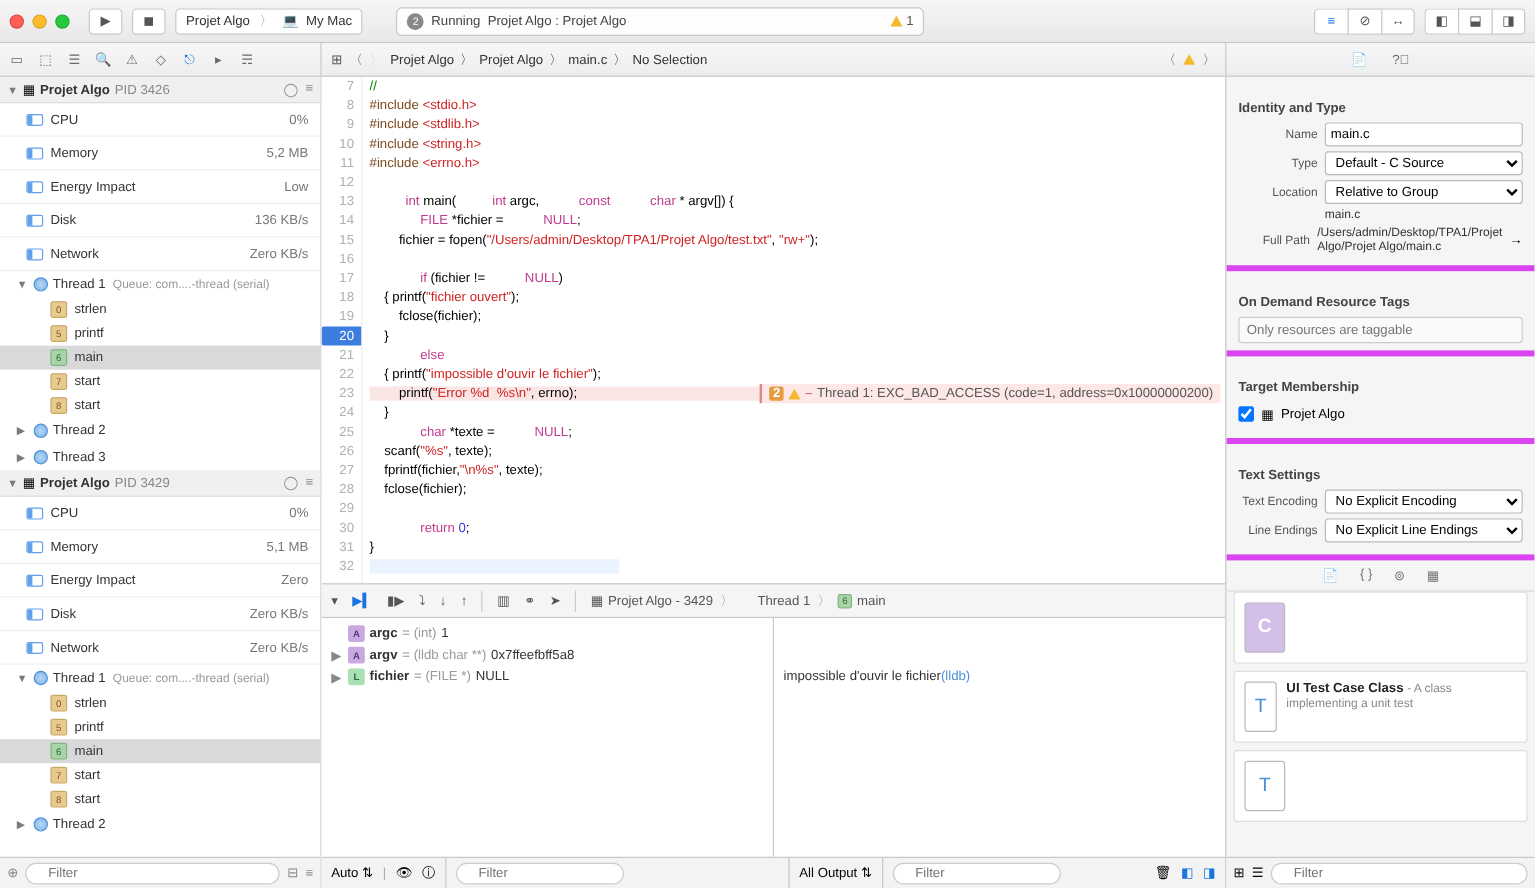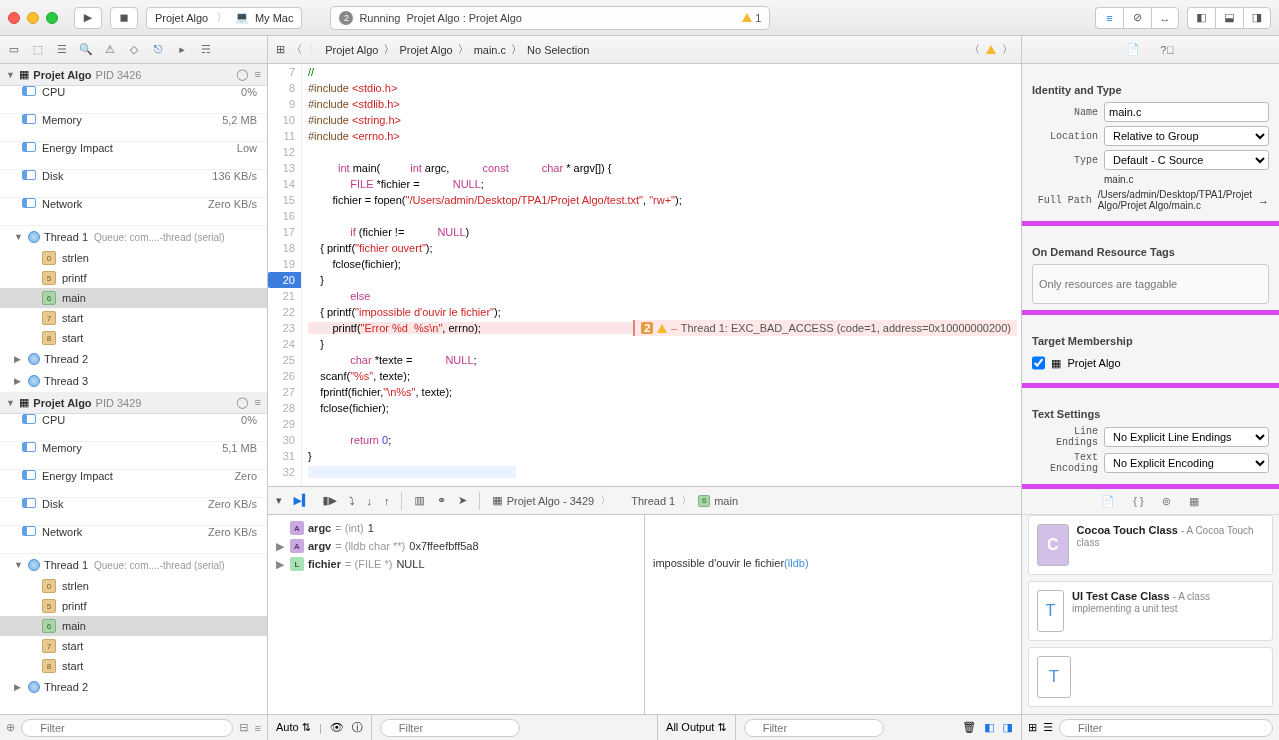--- a/index.html
+++ b/index.html
@@ -31,21 +31,21 @@
 .chev { color: #999; margin: 0 2px; }
 .tb2-right { width: 258px; border-left: 1px solid #c8c8c8; display: flex; align-items: center; justify-content: center; gap: 20px; color: #6a6a6a; }
 .main { flex: 1; display: flex; overflow: hidden; }
 .left-panel { width: 268px; background: #fff; border-right: 1px solid #c8c8c8; display: flex; flex-direction: column; overflow: hidden; }
 .scroll { flex: 1; overflow-y: auto; }
 .proc-header { background: #eef0f1; height: 22px; display: flex; align-items: center; padding: 0 6px; gap: 4px; border-bottom: 1px solid #dcdcdc; }
 .proc-header .disclose { color: #7a7a7a; font-size: 9px; }
 .proc-header .name { font-weight: 600; color: #333; }
 .proc-header .pid { color: #888; }
 .proc-header .right { margin-left: auto; display: flex; gap: 6px; color: #888; }
-.metric { height: 28px; display: flex; align-items: flex-start; padding: 0 10px 0 22px; gap: 6px; color: #333; border-bottom: 1px solid #f0f0f0; }
+.metric { height: 28px; display: flex; align-items: center; padding: 0 10px 0 22px; gap: 6px; color: #333; border-bottom: 1px solid #f0f0f0; }
 .metric .bar { width: 14px; height: 10px; border: 1px solid #62a0ea; border-radius: 2px; position: relative; }
 .metric .bar::after { content: ""; position: absolute; left: 0; top: 0; bottom: 0; width: 30%; background: #62a0ea; }
 .metric .val { margin-left: auto; color: #777; }
 .thread-row { height: 22px; display: flex; align-items: center; padding: 0 6px 0 14px; gap: 4px; color: #333; }
 .thread-row .disclose { color: #7a7a7a; font-size: 9px; width: 10px; }
 .thread-row .thread-ico { width: 12px; height: 12px; border-radius: 50%; border: 1px solid #4a90d9; background: radial-gradient(#b8d8f5,#7ab1e8); }
 .thread-row .detail { color: #999; font-size: 10px; margin-left: 2px; white-space: nowrap; overflow: hidden; text-overflow: ellipsis; }
 .frame-row { height: 20px; display: flex; align-items: center; padding-left: 42px; gap: 6px; color: #333; }
 .frame-row.sel { background: #d9d9d9; }
 .frame-ico { width: 14px; height: 14px; background: #e8c98f; border: 1px solid #cba863; border-radius: 2px; display: flex; align-items: center; justify-content: center; font-size: 8px; color: #7a5a1f; }
@@ -81,21 +81,21 @@
 .console .prompt { color: #4a90d9; }
 .bottom-bar { height: 26px; border-top: 1px solid #c8c8c8; background: #f3f3f3; display: flex; align-items: center; }
 .bb-seg { display: flex; align-items: center; padding: 0 8px; gap: 8px; height: 100%; border-right: 1px solid #c8c8c8; }
 .bb-seg input { height: 18px; border: 1px solid #ccc; border-radius: 9px; padding: 0 18px; width: 140px; }
 .bb-seg.mid { flex: 1; }
 .bb-seg:last-child { border-right: none; }
 .right-panel { width: 258px; background: #f5f5f5; border-left: 1px solid #c8c8c8; display: flex; flex-direction: column; overflow-y: auto; }
 .insp-sec { padding: 6px 10px; border-bottom: 5px solid #d946ef; margin-top: 14px; }
 .insp-sec h4 { font-size: 11px; font-weight: 600; color: #444; margin-bottom: 6px; }
 .insp-row { display: flex; align-items: center; margin-bottom: 4px; gap: 6px; }
-.insp-row label { width: 66px; text-align: right; color: #555; font-size: 10px; font-family: Liberation Mono, monospace; }
+.insp-row label { width: 66px; text-align: right; color: #555; font-size: 10px; }
 .insp-row input, .insp-row select { flex: 1; height: 20px; border: 1px solid #bbb; border-radius: 3px; padding: 0 4px; background: #fff; font-size: 11px; }
 .insp-row .static { flex: 1; font-size: 10px; color: #333; }
 .lib-item { display: flex; gap: 8px; padding: 8px; border-top: 1px solid #ddd; background: #fff; margin: 0 6px 6px; border: 1px solid #ddd; border-radius: 3px; }
 .lib-ico { width: 34px; height: 42px; background: #fff; border: 1px solid #bbb; border-radius: 3px; display: flex; align-items: center; justify-content: center; color: #4a90d9; font-size: 16px; }
 .lib-ico.c { background: #d4bfe8; color: #fff; font-weight: bold; }
 .lib-txt .title { font-weight: 600; color: #222; }
 .lib-txt .desc { color: #888; font-size: 10px; }
 .icon-tabs { display: flex; justify-content: center; gap: 18px; padding: 6px; border-bottom: 1px solid #ddd; color: #777; }
 </style>
 </head>
@@ -472,70 +472,69 @@
   </div>
 
   <div class="right-panel">
     <div class="insp-sec">
       <h4>Identity and Type</h4>
       <div class="insp-row">
           <label>Name</label>
           <input value="main.c" style="">
         </div>
       <div class="insp-row">
+          <label>Type</label>
+          <select><option>Default - C Source</option></select>
+        </div>
+      <div class="insp-row">
           <label>Location</label>
           <select><option>Relative to Group</option></select>
-        </div>
-      <div class="insp-row">
-          <label>Type</label>
-          <select><option>Default - C Source</option></select>
         </div>
       <div class="insp-row">
           <label></label>
           <span class="static">main.c</span>
         </div>
       <div class="insp-row">
           <label>Full Path</label>
           <span class="static">/Users/admin/Desktop/TPA1/Projet Algo/Projet Algo/main.c</span>
           <span>→</span>
         </div>
     </div>
     <div class="insp-sec">
       <h4>On Demand Resource Tags</h4>
-      <input disabled="" style="width: 100%; height: 40px; border: 1px solid rgb(204, 204, 204); border-radius: 3px; padding: 0px 6px; background: rgb(250, 250, 250);" placeholder="Only resources are taggable">
+      <input disabled="" style="width: 100%; height: 22px; border: 1px solid rgb(204, 204, 204); border-radius: 3px; padding: 0px 6px; background: rgb(250, 250, 250);" placeholder="Only resources are taggable">
     </div>
     <div class="insp-sec">
       <h4>Target Membership</h4>
       <div class="insp-row">
           <input type="checkbox" checked="" style="flex: 0 1 0%;"> 
           <span>▦</span> 
           <span>Projet Algo</span>
         </div>
     </div>
     <div class="insp-sec">
       <h4>Text Settings</h4>
       <div class="insp-row">
+          <label>Text Encoding</label>
+          <select><option>No Explicit Encoding</option></select>
+        </div>
+      <div class="insp-row">
           <label>Line Endings</label>
           <select><option>No Explicit Line Endings</option></select>
-        </div>
-      <div class="insp-row">
-          <label>Text Encoding</label>
-          <select><option>No Explicit Encoding</option></select>
         </div>
     </div>
     <div class="icon-tabs">
       <span style="color:#1874e2;">📄</span>
       <span>{ }</span>
       <span>⊚</span>
       <span>▦</span>
     </div>
     <div id="lib">
         <div class="lib-item">
           <div class="lib-ico c">C</div>
-          <div class="lib-txt"><span class="title">Cocoa Touch Class</span> <span class="desc">- A Cocoa Touch class</span></div>
         </div>
         <div class="lib-item">
           <div class="lib-ico ">T</div>
           <div class="lib-txt"><span class="title">UI Test Case Class</span> <span class="desc">- A class implementing a unit test</span></div>
         </div>
         <div class="lib-item">
           <div class="lib-ico ">T</div>
         </div>
       </div>
     <div class="pfilter" style="margin-top:auto;">

